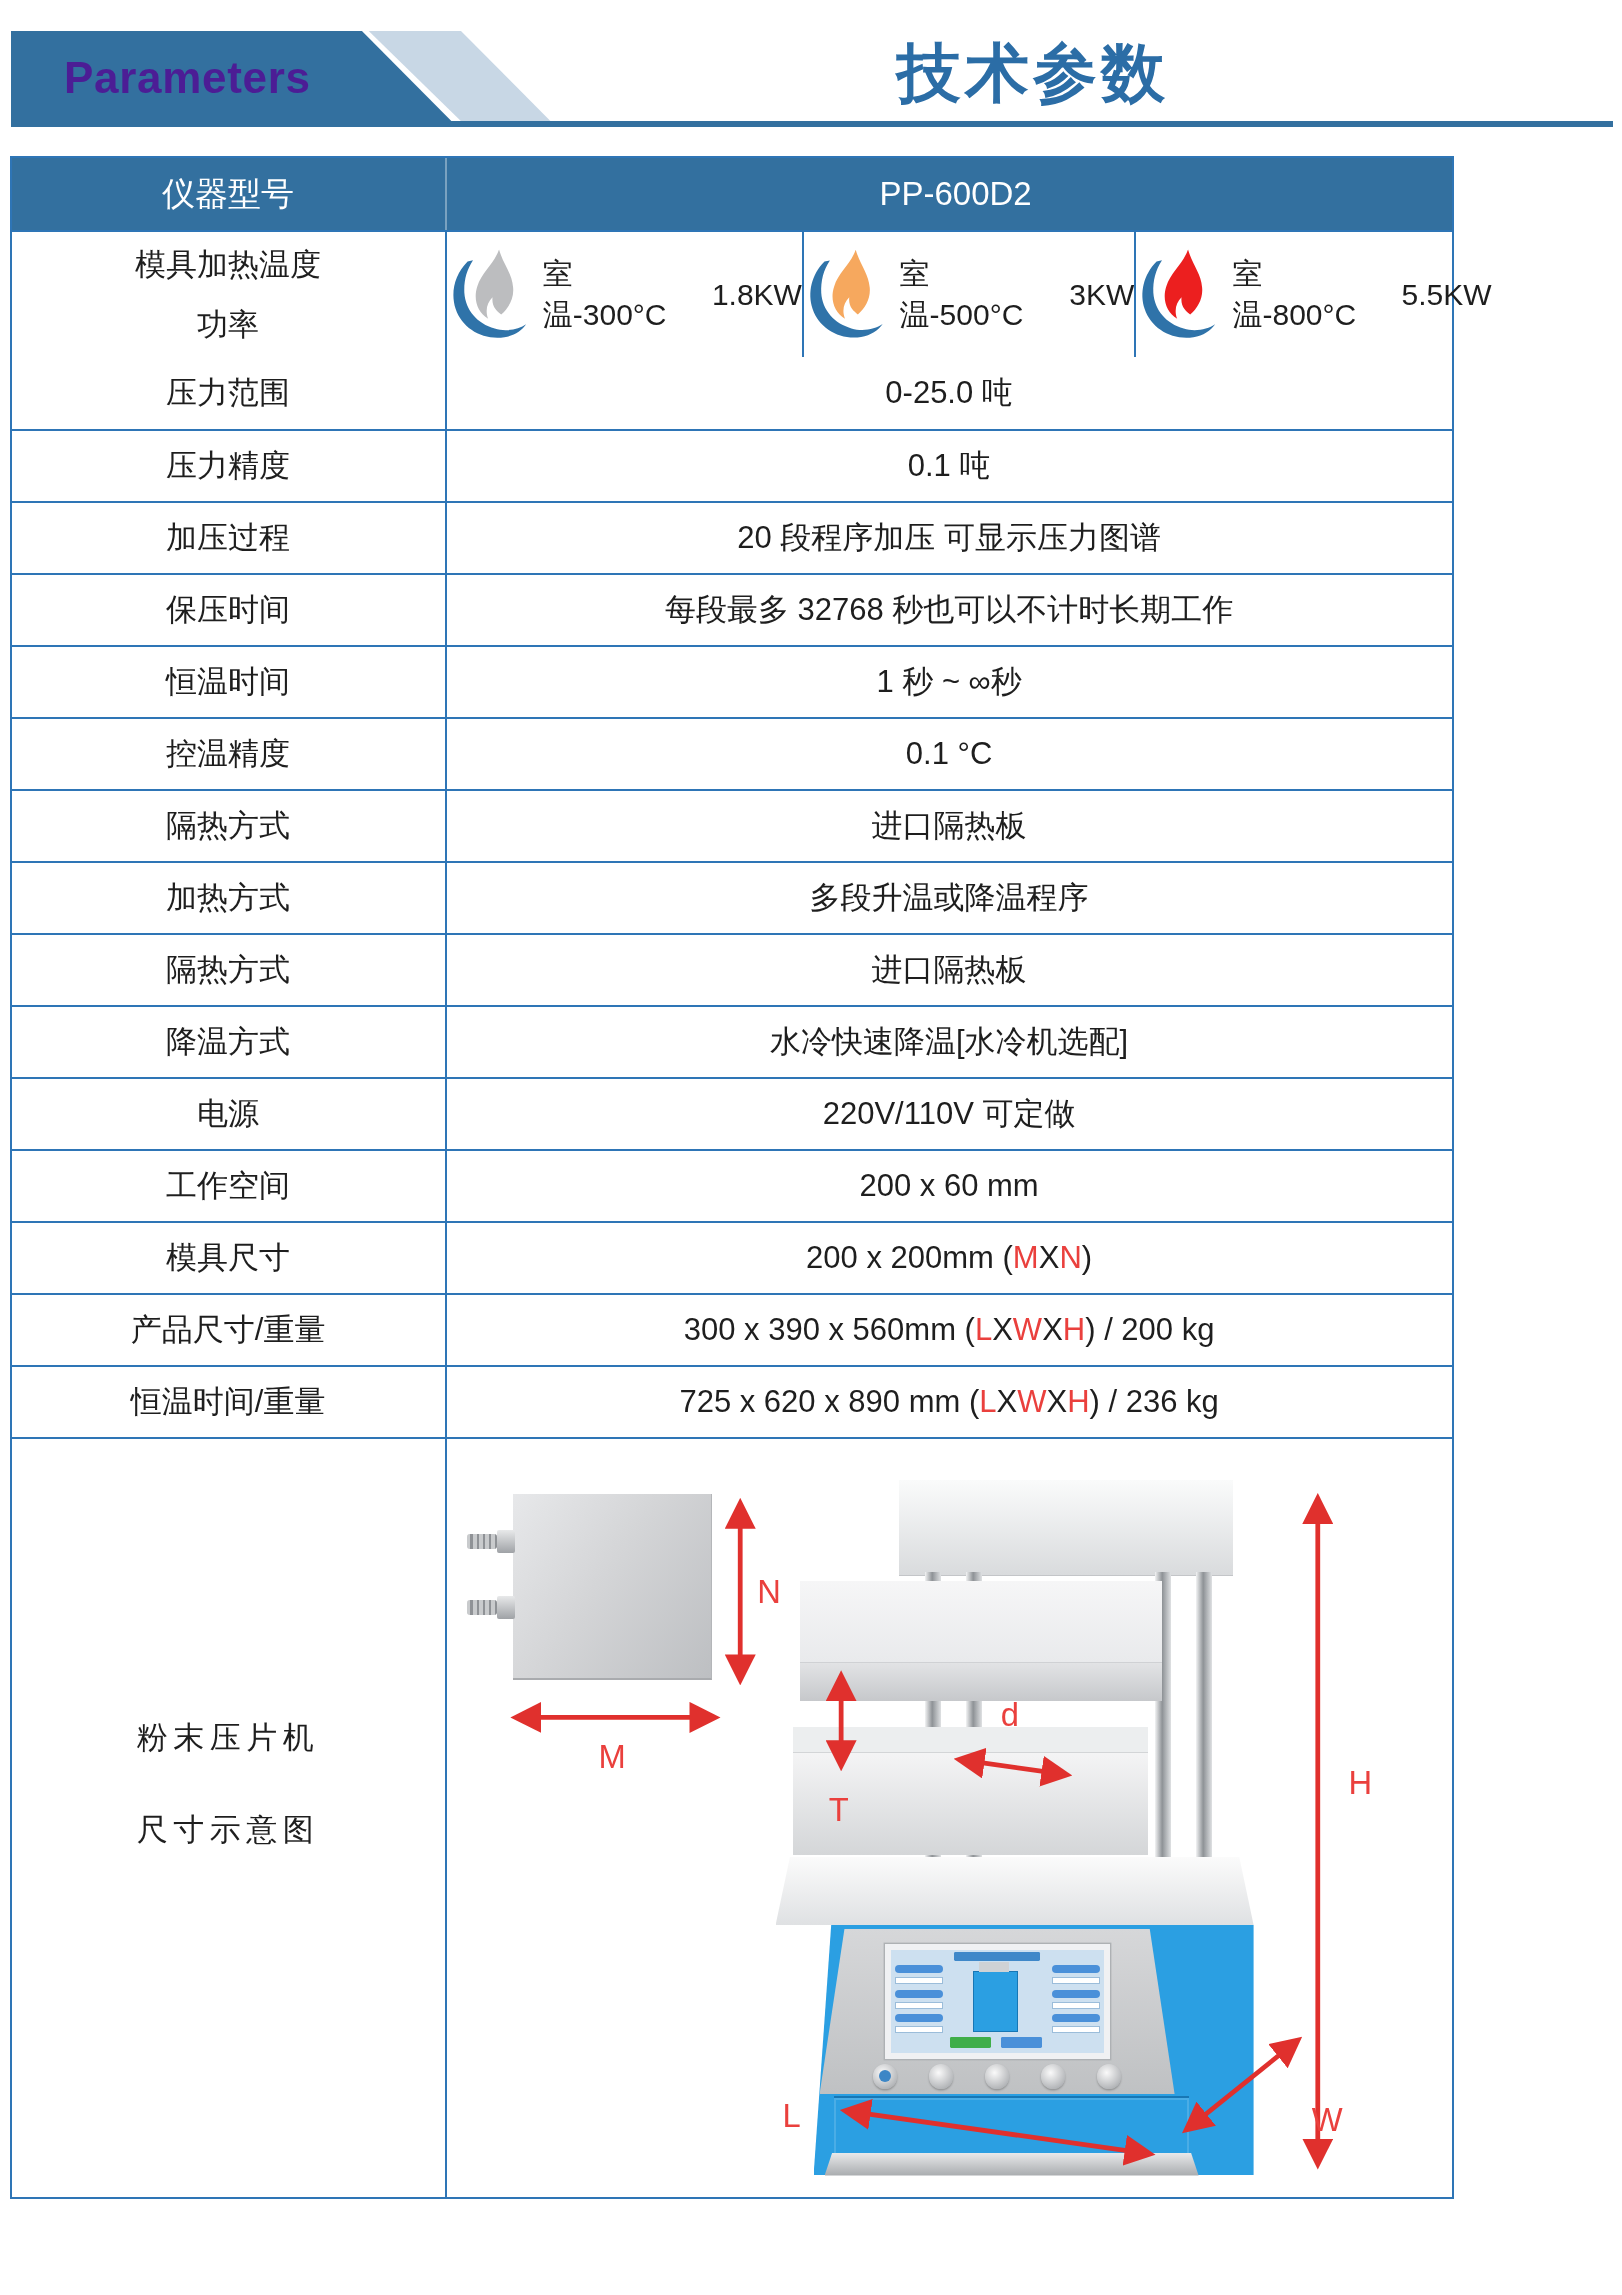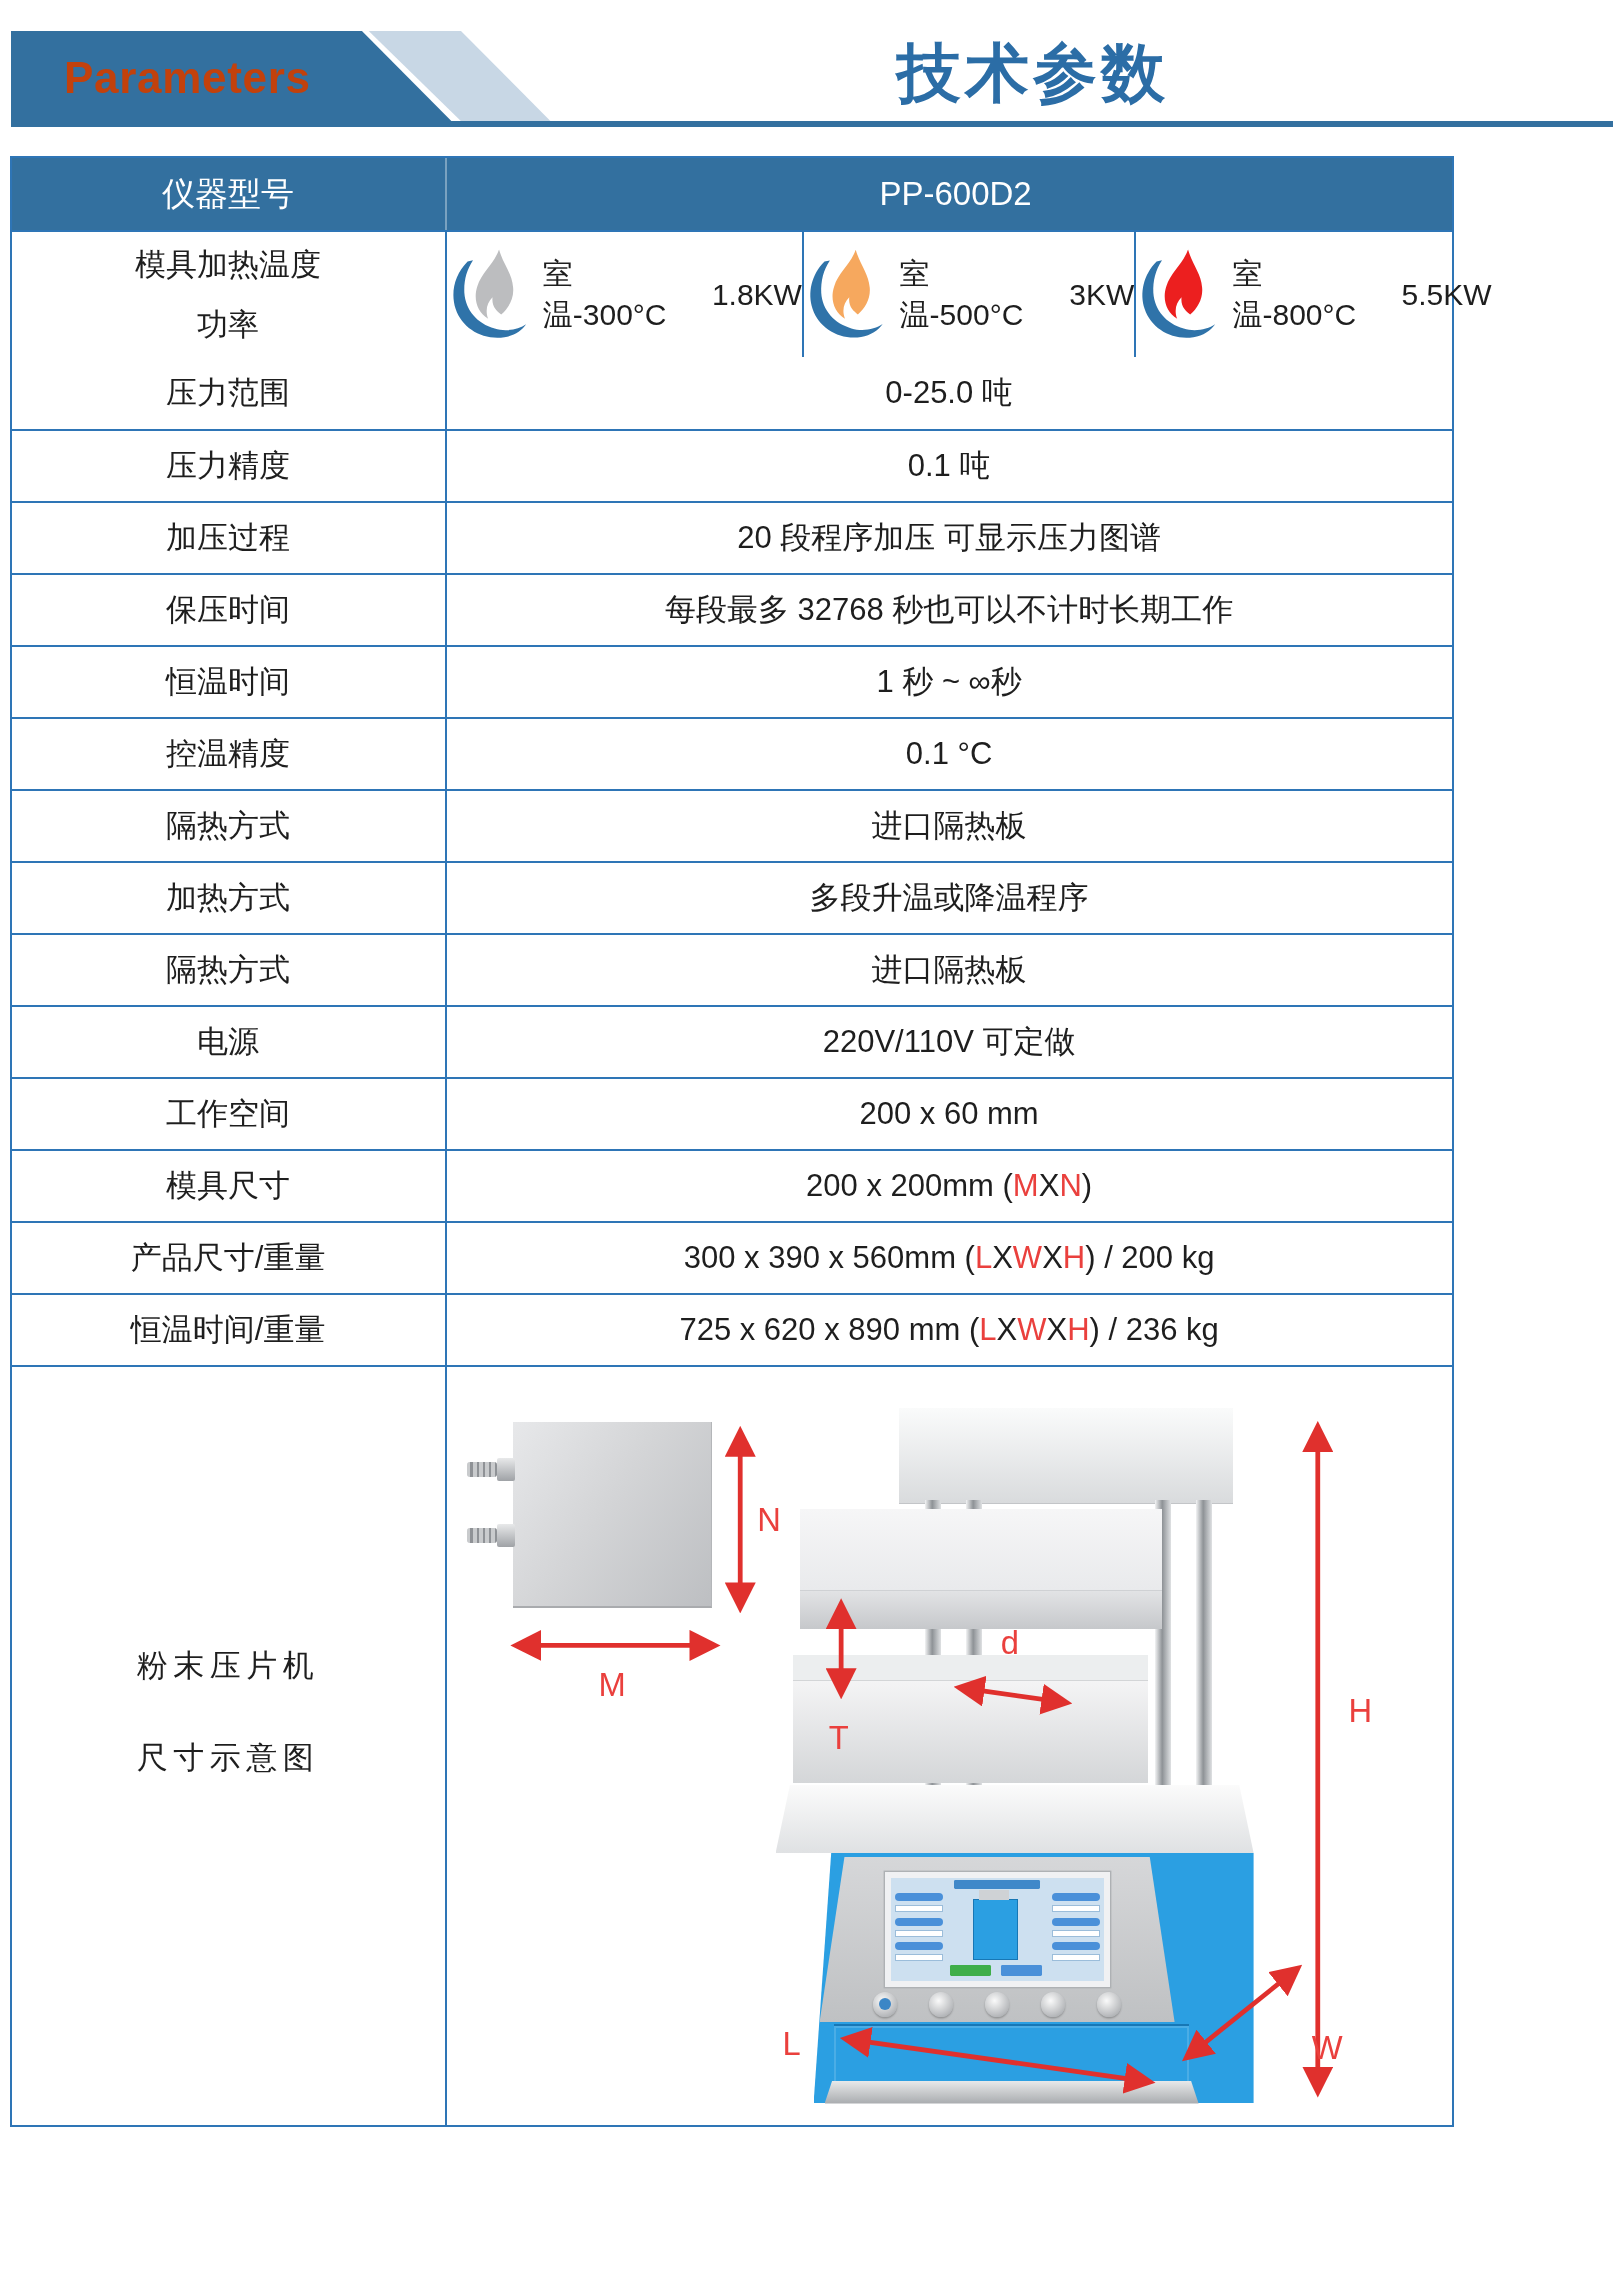--- a/index.html
+++ b/index.html
@@ -11,21 +11,21 @@
   body{background:#fff;font-family:"Liberation Sans","DejaVu Sans",sans-serif;color:var(--txt);}
   #page{position:relative;width:1623px;height:2295px;background:#fff;overflow:hidden;}
 
   
   #ribbon{position:absolute;left:11px;top:31px;width:566px;height:94px;}
   #ribbon .blue{position:absolute;inset:0;background:var(--blue);
     clip-path:polygon(0 0,62% 0,78.5% 100%,0 100%);}
   #ribbon .band{position:absolute;inset:0;background:var(--light-band);
     clip-path:polygon(63.2% 0,79.5% 0,96% 100%,80.2% 100%);}
   #ribbon .rlabel{position:absolute;left:53px;top:0;height:94px;line-height:94px;
-    color:#c2410c;font-size:44px;font-weight:700;letter-spacing:0.7px;}
+    color:#4c1d95;font-size:44px;font-weight:700;letter-spacing:0.7px;}
   #hrule{position:absolute;left:11px;top:121px;width:1602px;height:6.1px;background:var(--blue);}
   #title{position:absolute;left:1033px;top:30px;transform:translateX(-50%);
     font-size:64px;font-weight:700;color:var(--title-blue);letter-spacing:4.1px;white-space:nowrap;}
 
   
   #tbl{position:absolute;left:9.6px;top:156px;width:1444px;border:2px solid var(--border-blue);background:#fff;}
   .trow{display:flex;border-top:2px solid var(--border-blue);}
   .trow:first-child{border-top:none;}
   .lcell{width:435px;flex:0 0 435px;display:flex;align-items:center;justify-content:center;
     border-right:2px solid var(--border-blue);font-size:31px;text-align:center;}
@@ -206,20 +206,26 @@
         <div class="trow h105">
           <div class="lcell">加热方式</div>
           <div class="vcell">
             <span>多段升温或降温程序</span>
           </div>
         </div>
         <div class="trow h105">
           <div class="lcell">隔热方式</div>
           <div class="vcell">
             <span>进口隔热板</span>
+          </div>
+        </div>
+        <div class="trow h105">
+          <div class="lcell">降温方式</div>
+          <div class="vcell">
+            <span>水冷快速降温[水冷机选配]</span>
           </div>
         </div>
         <div class="trow h105">
           <div class="lcell">电源</div>
           <div class="vcell">
             <span>220V/110V 可定做</span>
           </div>
         </div>
         <div class="trow h105">
           <div class="lcell">工作空间</div>

